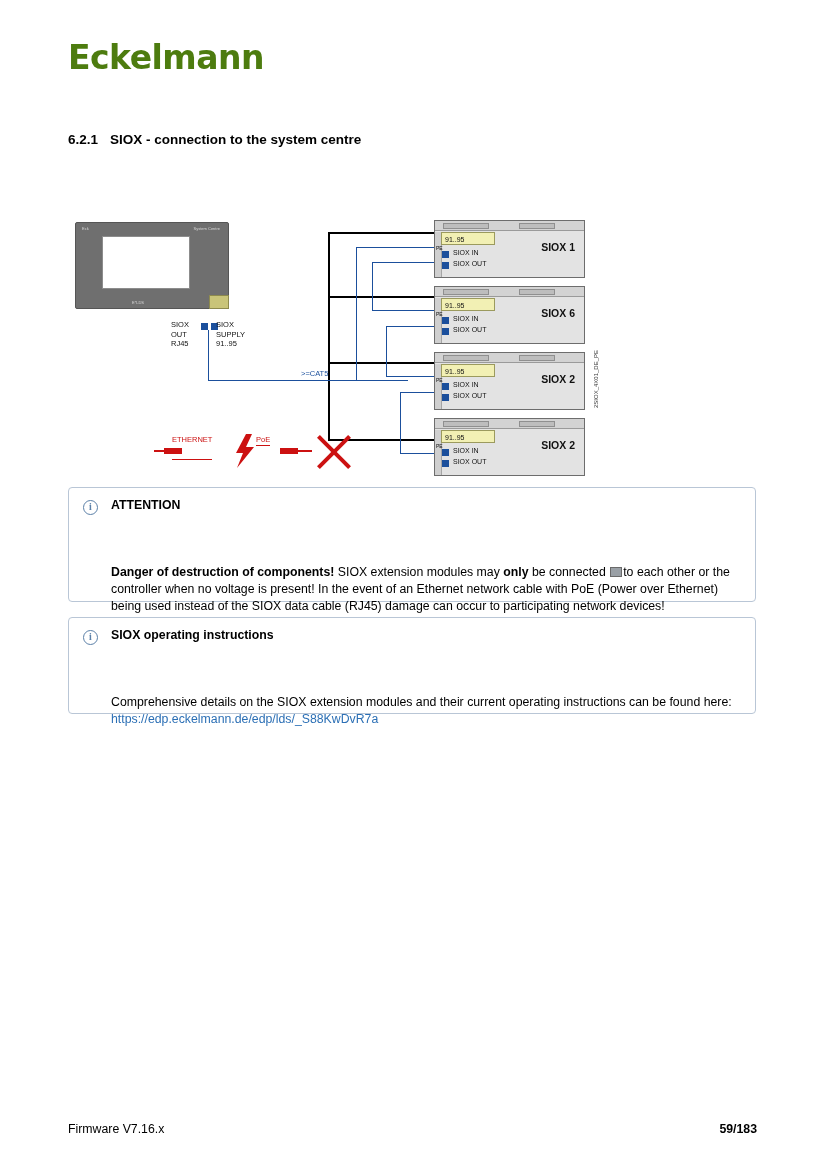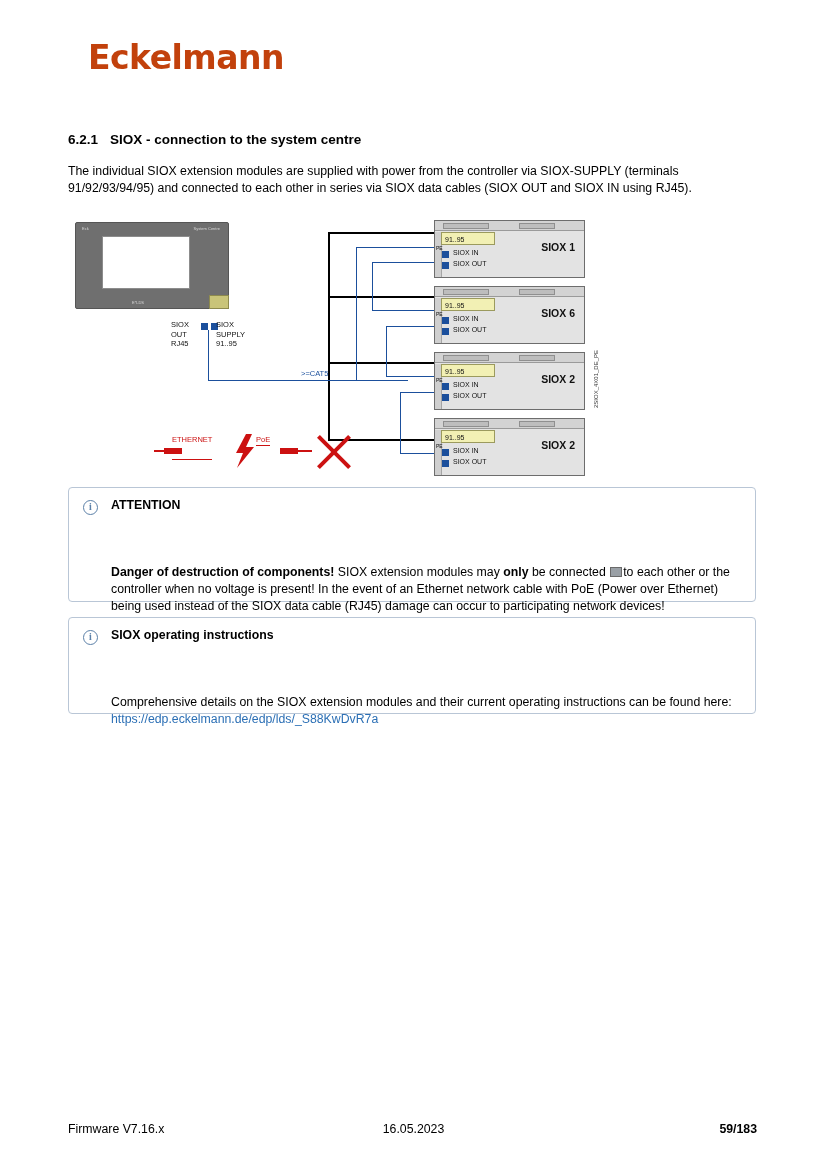--- a/index.html
+++ b/index.html
@@ -24,22 +24,21 @@
 
   
   .brand {
     position: absolute;
     left: 68px;
     top: 38px;
     font-family: "DejaVu Sans", sans-serif;
     font-weight: bold;
     font-size: 33px;
     letter-spacing: -0.5px;
-    color: #c2410c;
-    margin-left: 20px;
+    color: #4d7c0f;
   }
 
   
   .section-heading {
     position: absolute;
     left: 68px;
     top: 132px;
     font-size: 13.5px;
     font-weight: bold;
     color: #000;
@@ -408,21 +407,20 @@
 <body>
 
 <div class="page">
 
   <div class="brand">Eckelmann</div>
 
   <div class="section-heading">
     <span class="num">6.2.1</span><span>SIOX - connection to the system centre</span>
   </div>
 
-  <div class="intro">The individual SIOX extension modules are supplied with power from the controller via SIOX-SUPPLY (terminals 91/92/93/94/95) and connected to each other in series via SIOX data cables (SIOX OUT and SIOX IN using RJ45).</div>
 
   <div class="figure">
 
     <div class="controller">
       <div class="toplabel">Eck</div>
       <div class="toplabel2">System Centre</div>
       <div class="screen"></div>
       <div class="botlabel">E*LDS</div>
     </div>
     <div class="ctrl-conn"></div>
@@ -562,16 +560,15 @@
   <div class="notebox" id="instructions-box">
     <div class="info-icon">i</div>
     <div class="note-title">SIOX operating instructions</div>
     <div class="note-body">
       <span>Comprehensive details on the SIOX extension modules and their current operating instructions can be found here:</span><br>
       <a href="#">https://edp.eckelmann.de/edp/lds/_S88KwDvR7a</a>
     </div>
   </div>
 
   <div class="footer-left">Firmware V7.16.x</div>
-  <div class="footer-center">16.05.2023</div>
   <div class="footer-right">59/183</div>
 
 </div>
 
 </body></html>

